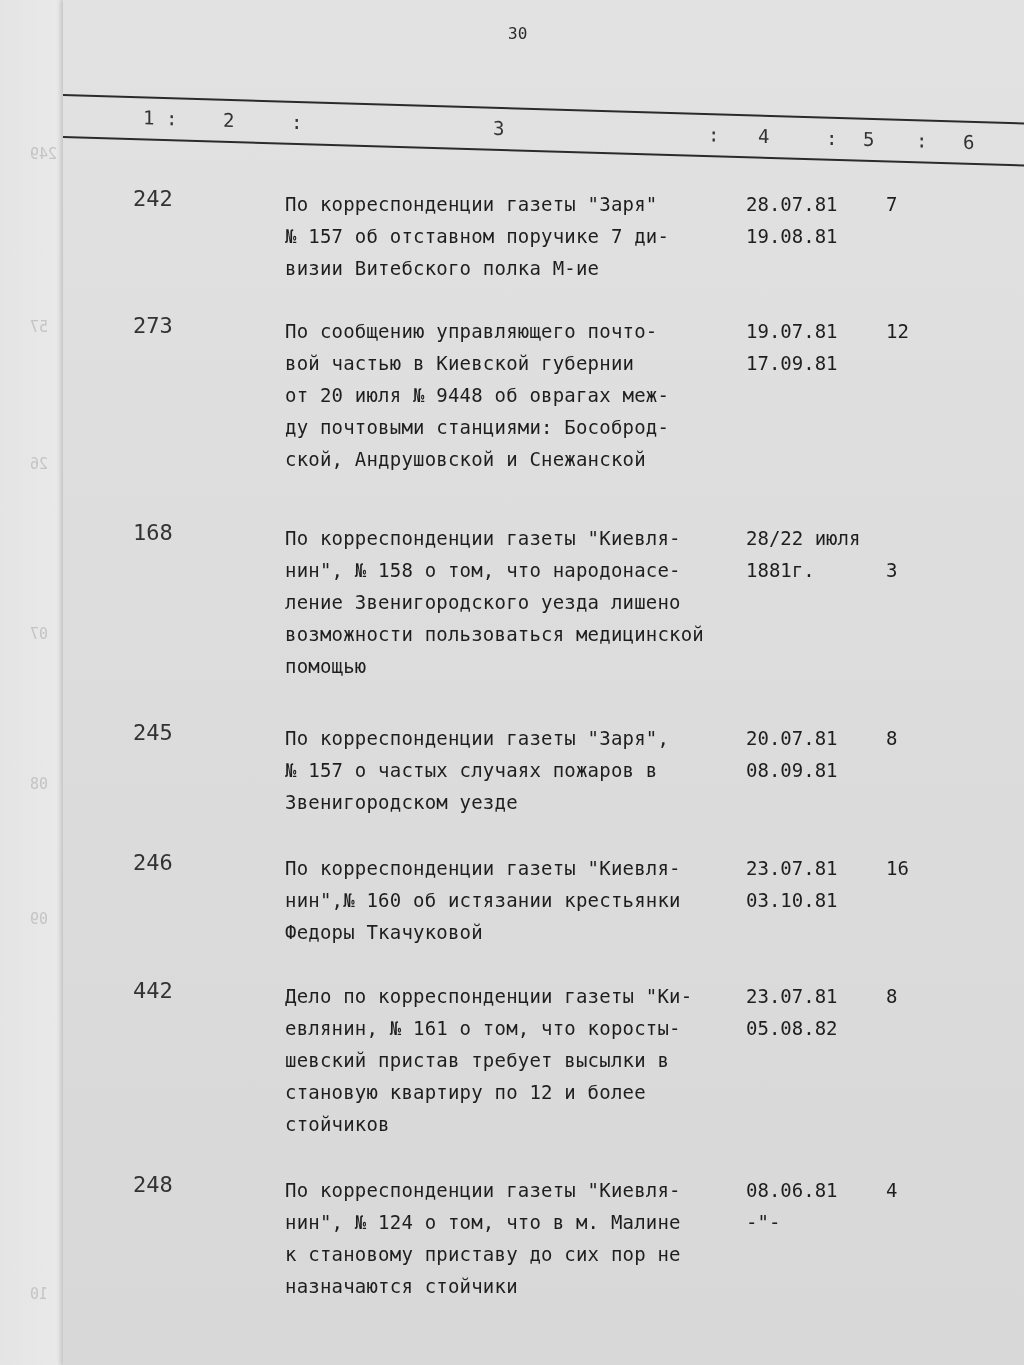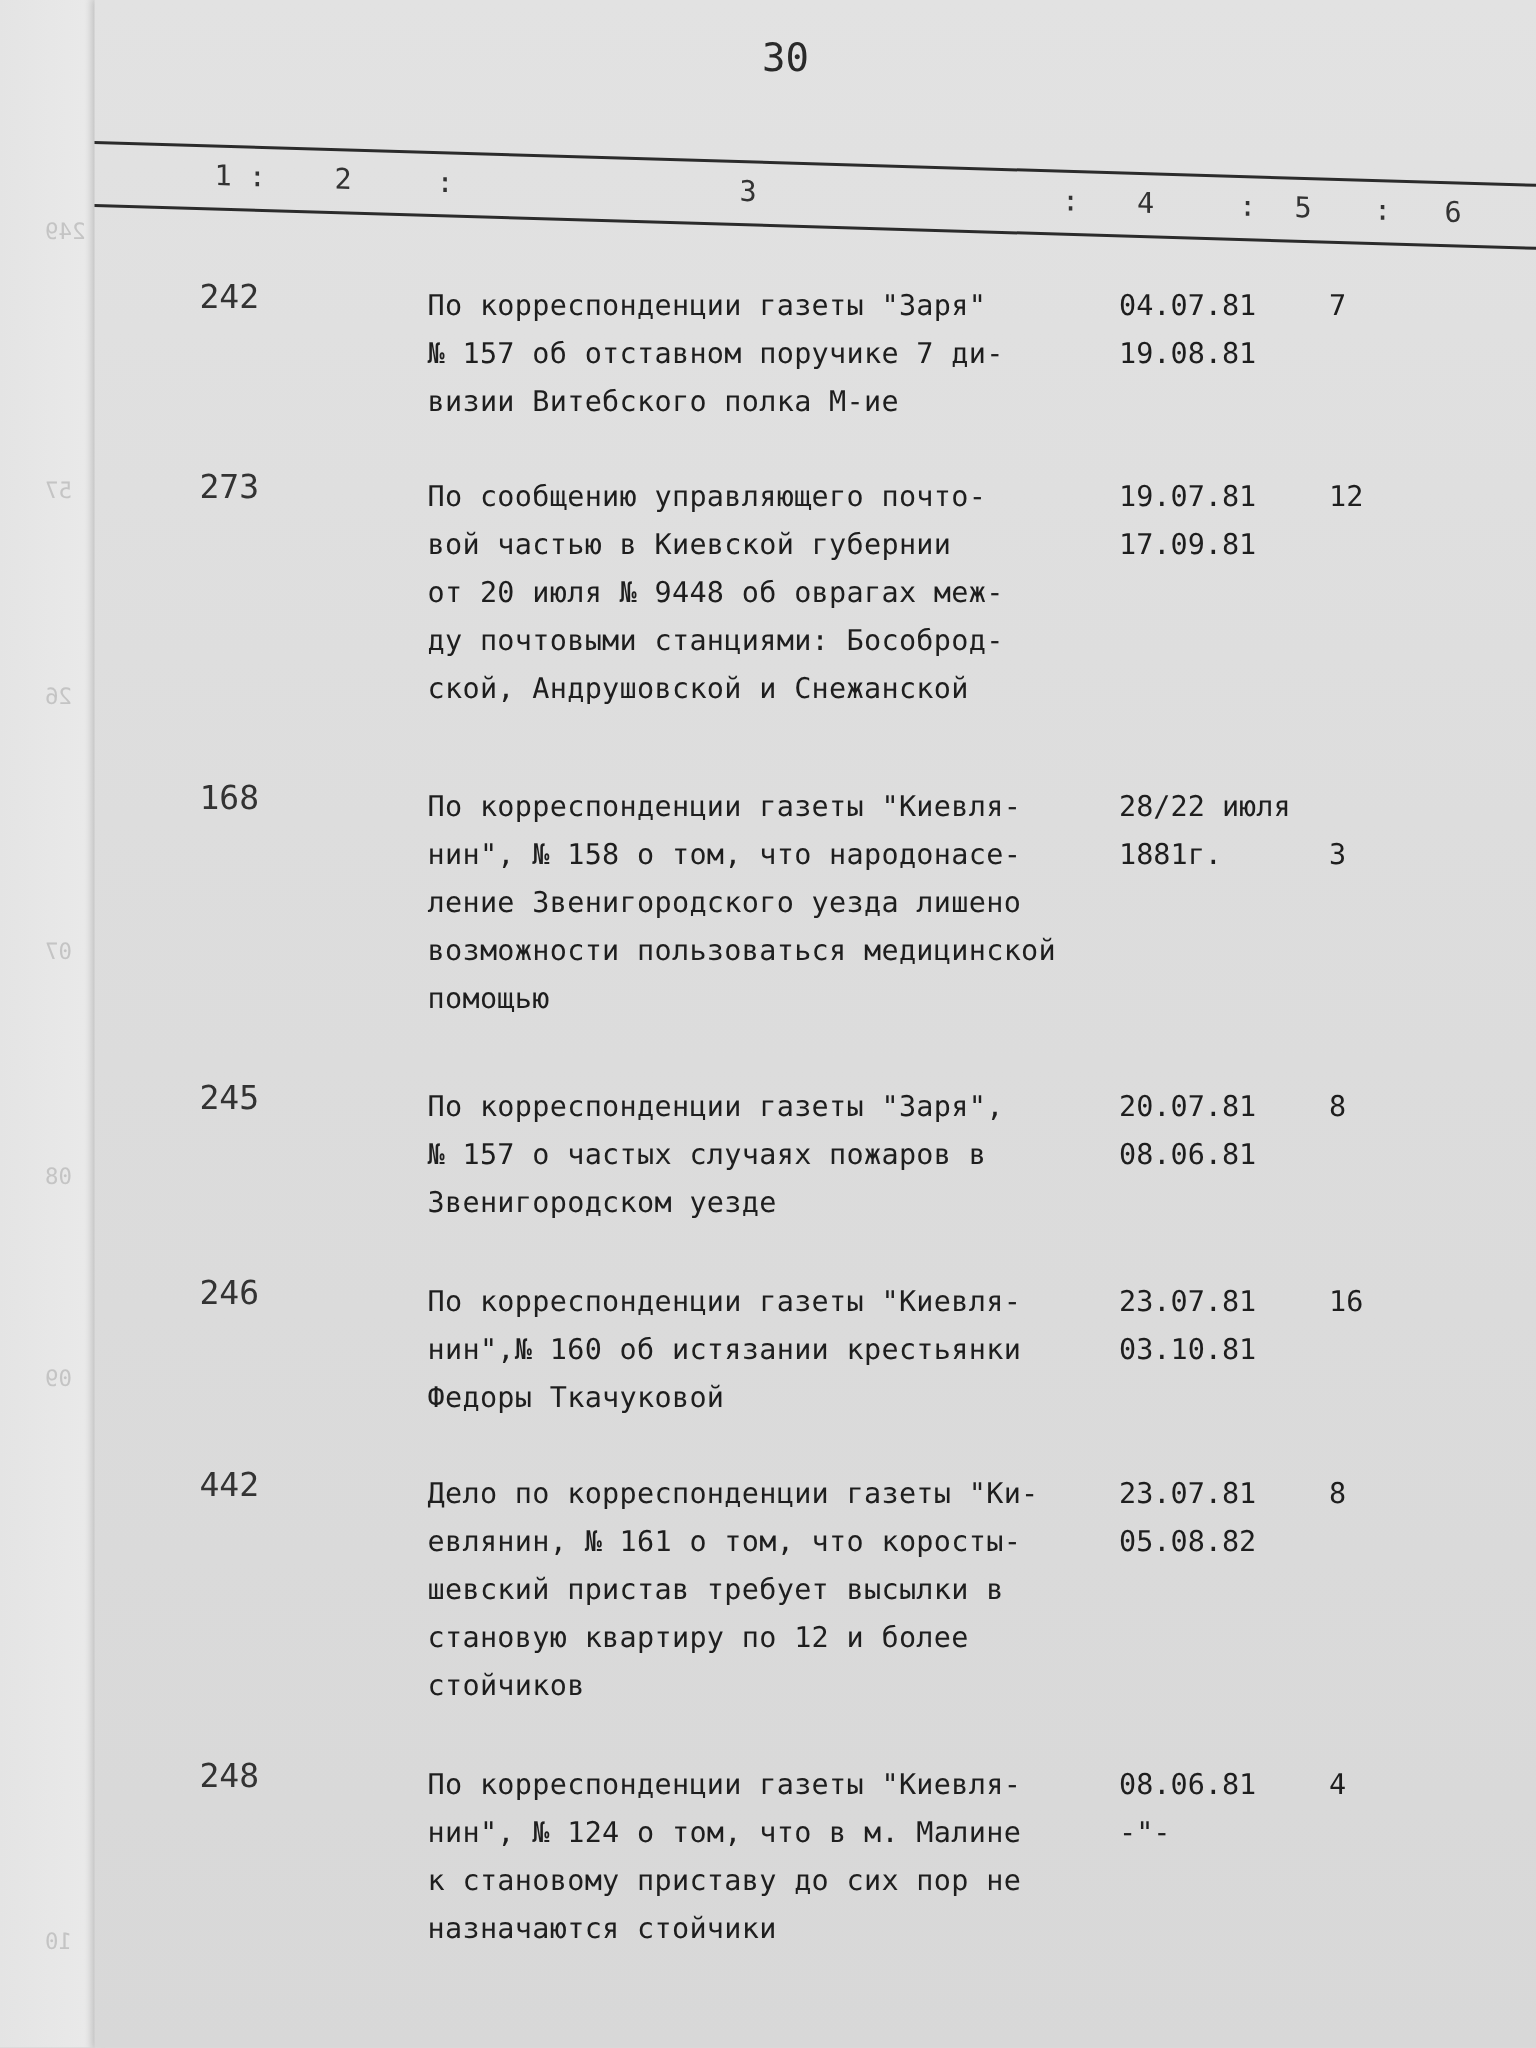--- a/index.html
+++ b/index.html
@@ -16,21 +16,21 @@
     .under-page .ghost {
       position: absolute; left: 30px; font-size: 15px; color: #c4c4c4;
       transform: scaleX(-1);
     }
     .page {
       position: absolute; left: 63px; top: 0; width: 961px; height: 1365px;
       background: linear-gradient(180deg, #e2e2e2 0%, #dddddd 40%, #d8d8d8 100%);
       box-shadow: -2px 0 4px rgba(0,0,0,0.12);
     }
     .page-number {
-      position: absolute; left: 445px; top: 24px; font-size: 26px; color: #2a2a2a;
+      position: absolute; left: 445px; top: 24px; font-size: 16px; color: #2a2a2a;
     }
     .header-band {
       position: absolute; left: 0; top: 94px; width: 961px; height: 64px;
       transform: skewY(1.7deg); transform-origin: left top;
     }
     .rule { position: absolute; left: 0; width: 961px; height: 2px; background: #2b2b2b; }
     .rule.top { top: 0; }
     .rule.bottom { top: 42px; }
     .col-head {
       position: absolute; top: 10px; font-size: 19px; color: #333;
@@ -87,21 +87,21 @@
     <div class="rule bottom"></div>
   </div>
 
   <div class="bleed" style="left:200px; top:190px; width:480px"></div>
 
   <div class="row" style="top:186px">
     <span class="num">242</span>
     <div class="desc">По корреспонденции газеты "Заря"
 № 157 об отставном поручике 7 ди-
 визии Витебского полка М-ие</div>
-    <div class="date">04.07.81
+    <div class="date">28.07.81
 19.08.81</div>
     <span class="sheets">7</span>
   </div>
 
   <div class="row" style="top:313px">
     <span class="num">273</span>
     <div class="desc">По сообщению управляющего почто-
 вой частью в Киевской губернии
 от 20 июля № 9448 об оврагах меж-
 ду почтовыми станциями: Бособрод-
@@ -122,21 +122,21 @@
 1881г.</div>
     <span class="sheets" style="top:34px">3</span>
   </div>
 
   <div class="row" style="top:720px">
     <span class="num">245</span>
     <div class="desc">По корреспонденции газеты "Заря",
 № 157 о частых случаях пожаров в
 Звенигородском уезде</div>
     <div class="date">20.07.81
-08.06.81</div>
+08.09.81</div>
     <span class="sheets">8</span>
   </div>
 
   <div class="row" style="top:850px">
     <span class="num">246</span>
     <div class="desc">По корреспонденции газеты "Киевля-
 нин",№ 160 об истязании крестьянки
 Федоры Ткачуковой</div>
     <div class="date">23.07.81
 03.10.81</div>

